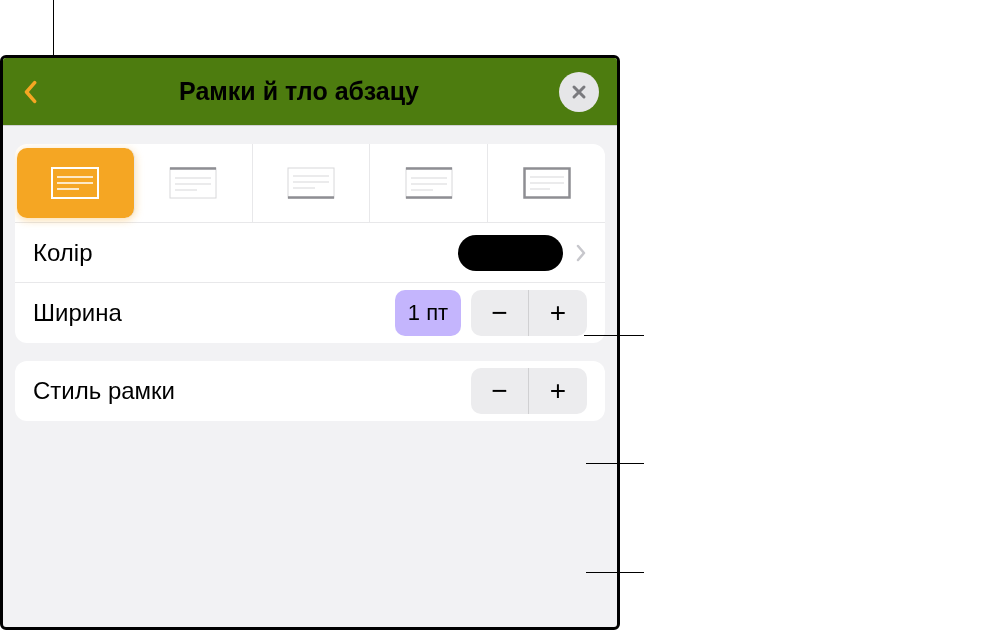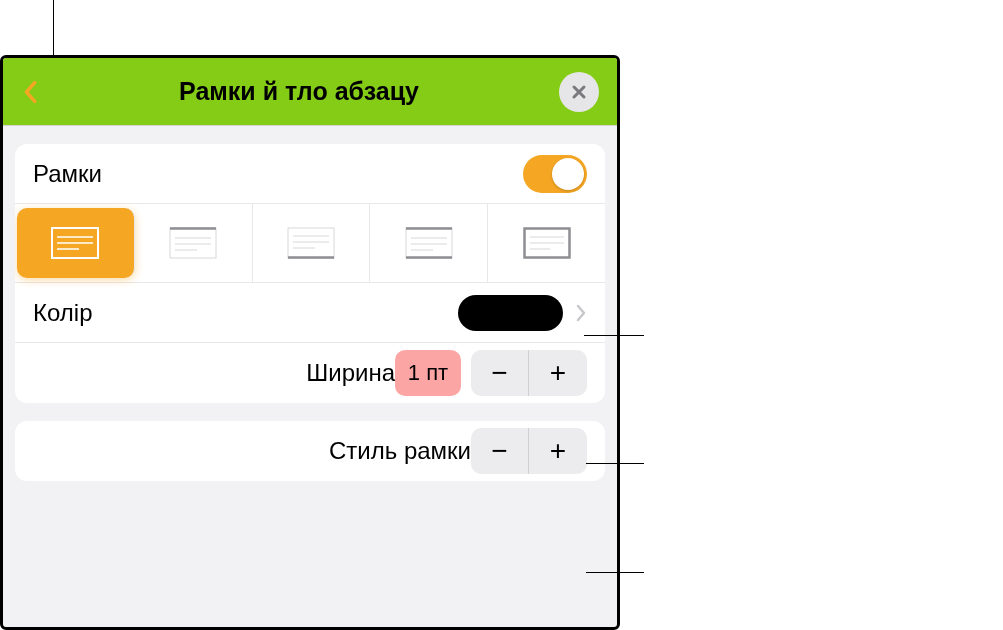--- a/index.html
+++ b/index.html
@@ -24,21 +24,21 @@
       border: 3px solid #000;
       border-radius: 6px;
       overflow: hidden;
     }
     .header {
       display: flex;
       align-items: center;
       justify-content: space-between;
       height: 68px;
       padding: 12px 18px;
-      background: #84cc16;
+      background: #4d7c0f;
       border-bottom: 1px solid #d1d1d3;
     }
     .back-btn {
       width: 18px;
       height: 28px;
       display: flex;
       align-items: center;
       justify-content: center;
     }
     .title {
@@ -70,21 +70,20 @@
     .row {
       display: flex;
       align-items: center;
       justify-content: space-between;
       padding: 0 18px;
       min-height: 60px;
       border-bottom: 1px solid #e8e8ea;
     }
     .row:last-child {
       border-bottom: none;
-      justify-content: flex-end;
     }
     .row-label {
       font-size: 24px;
       color: #000;
     }
     .toggle {
       width: 64px;
       height: 38px;
       background: #f5a623;
       border-radius: 19px;
@@ -134,21 +133,21 @@
       color: #c7c7cc;
     }
     .color-swatch {
       width: 105px;
       height: 36px;
       background: #000;
       border-radius: 18px;
       margin-right: 12px;
     }
     .value-badge {
-      background: #fca5a5;
+      background: #c4b5fd;
       border-radius: 10px;
       padding: 10px 0;
       font-size: 22px;
       color: #000;
       margin-right: 10px;
       min-width: 66px;
       text-align: center;
     }
     .stepper {
       display: flex;
@@ -193,26 +192,20 @@
     </div>
     <div class="title">Рамки й тло абзацу</div>
     <div class="close-btn">
       <svg viewBox="0 0 18 18">
         <path d="M4 4 L14 14 M14 4 L4 14" stroke="#7a7a7e" stroke-width="3" stroke-linecap="round"></path>
       </svg>
     </div>
   </div>
 
   <div class="section">
-    <div class="row">
-      <div class="row-label">Рамки</div>
-      <div class="toggle">
-        <div class="toggle-thumb"></div>
-      </div>
-    </div>
 
     <div class="row border-row">
       <div class="border-option selected">
         <svg width="48" height="32" viewBox="0 0 48 32">
           <rect x="1" y="1" width="46" height="30" fill="none" stroke="#fff" stroke-width="2"></rect>
           <line x1="6" y1="10" x2="42" y2="10" stroke="#fff" stroke-width="1.5"></line>
           <line x1="6" y1="16" x2="42" y2="16" stroke="#fff" stroke-width="1.5"></line>
           <line x1="6" y1="22" x2="28" y2="22" stroke="#fff" stroke-width="1.5"></line>
         </svg>
       </div>

